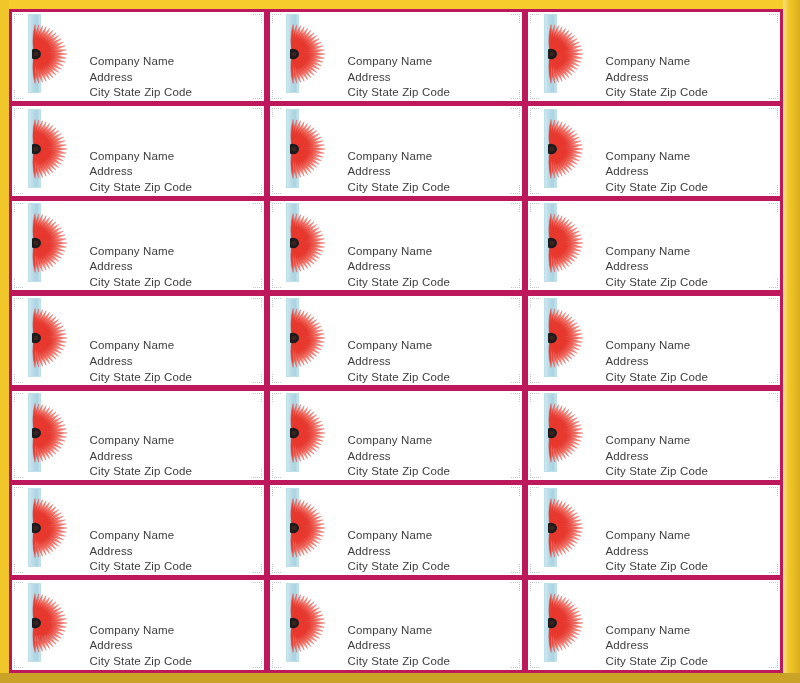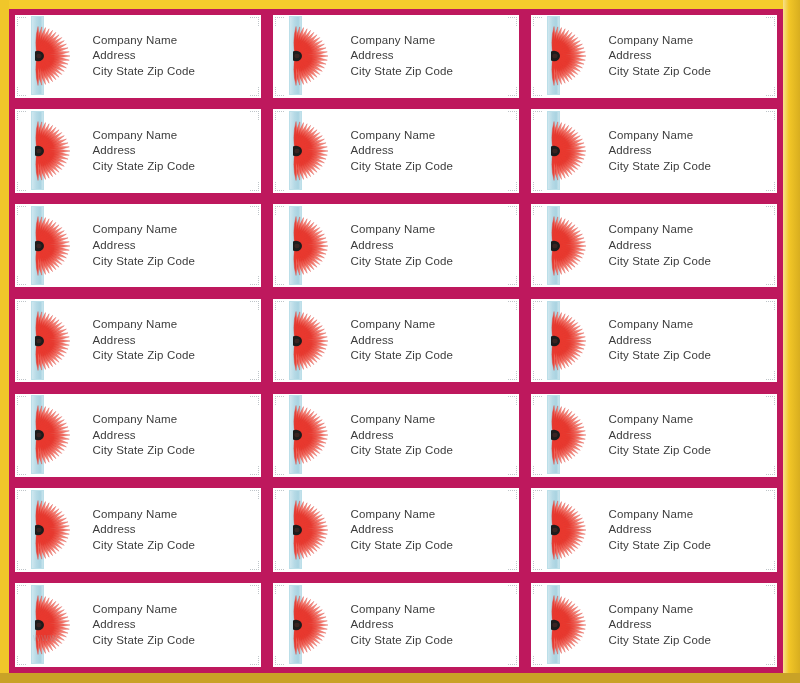--- a/index.html
+++ b/index.html
@@ -42,25 +42,25 @@
     display:grid;
     grid-template-columns:repeat(3,258px);
     grid-template-rows:repeat(7,94.8px);
     box-sizing:border-box;
   }
 
   .label-cell{
     position:relative;
     box-sizing:border-box;
     background:#ffffff;
-    border:6px solid #be185d;
+    border:3px solid #be185d;
     margin:-0.5px 0 0 -0.5px;
     overflow:hidden;
     display:flex;
-    align-items:center;
+    align-items:flex-end;
   }
 
   
   .crop{
     position:absolute;
     width:9px;height:9px;
     pointer-events:none;
     opacity:.85;
   }
   .crop::before,.crop::after{

